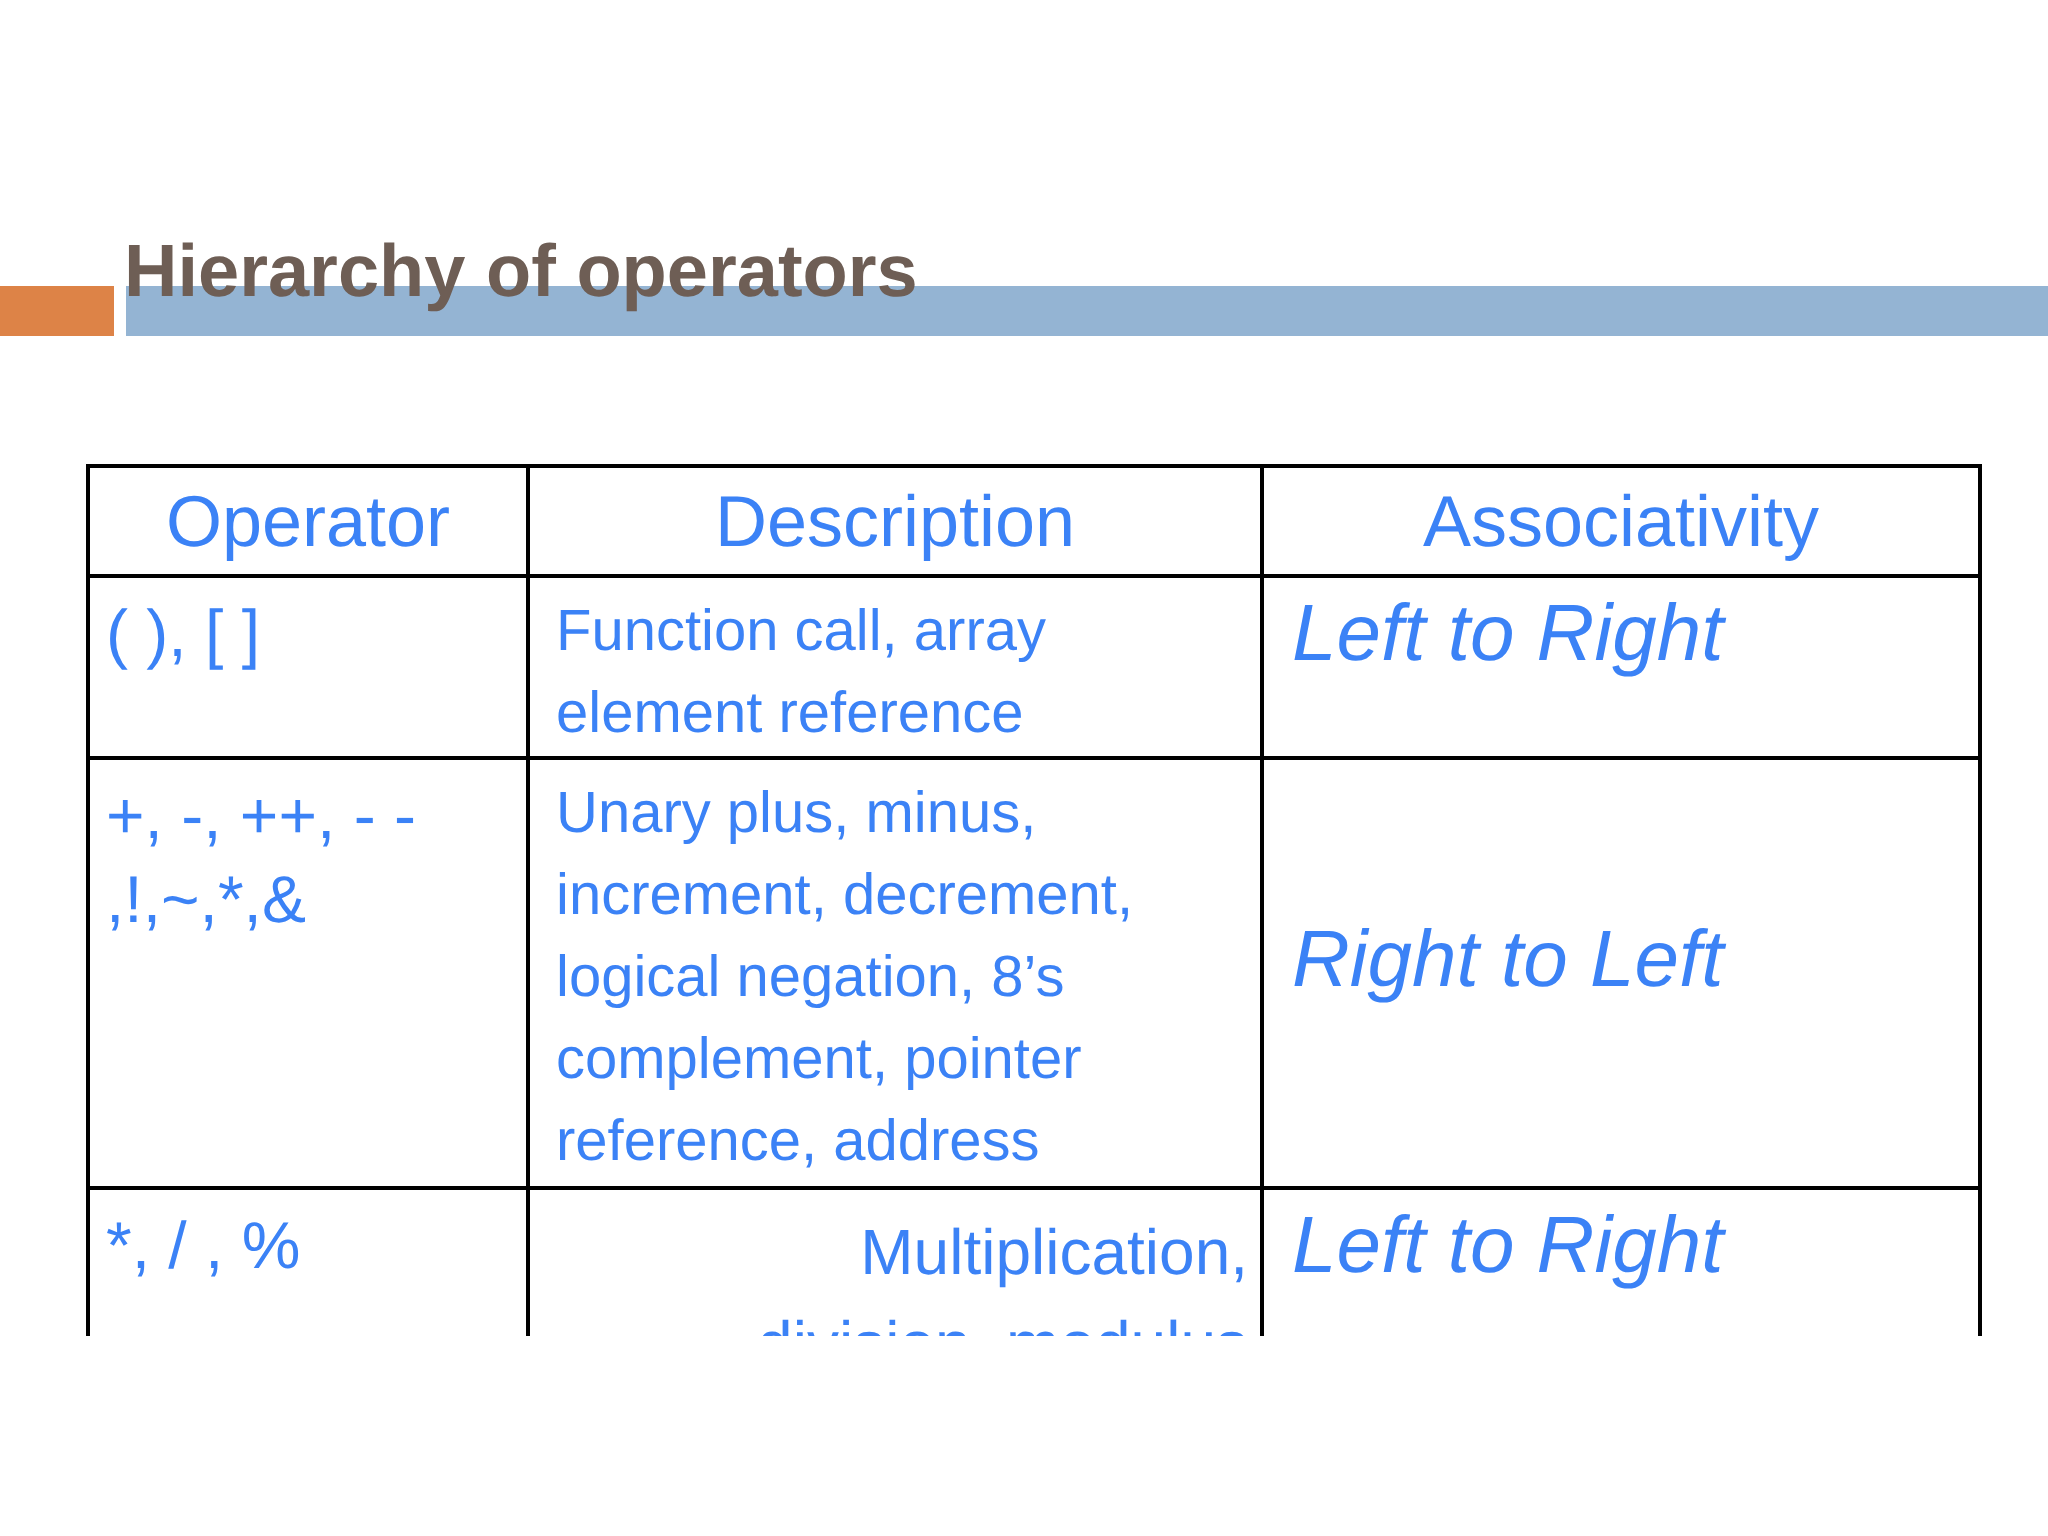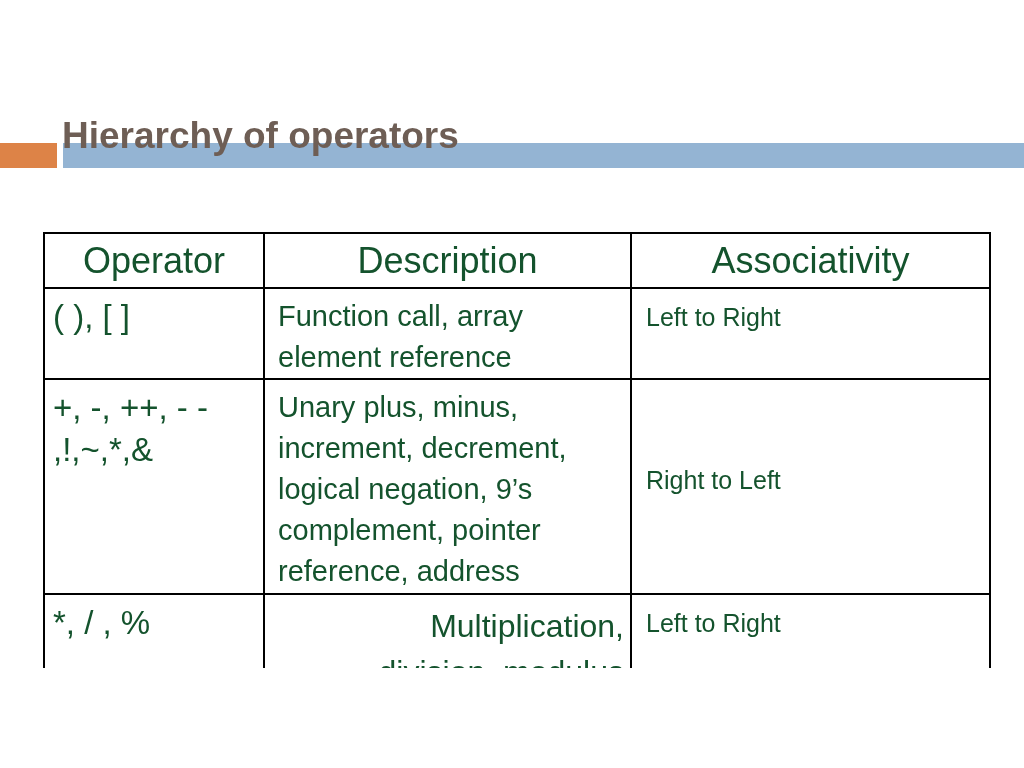--- a/index.html
+++ b/index.html
@@ -84,39 +84,40 @@
     line-height: 41px;
     padding: 7px 6px 0 13px;
   }
   td.desc-big {
     font-size: 32px;
     line-height: 46px;
     padding: 8px 6px 0 13px;
     text-align: right;
   }
   td.assoc {
-    font-size: 25px;
+    font-size: 40px;
     line-height: 40px;
     padding: 8px 4px 14px 14px;
+    font-style: italic;
   }
   td.assoc-middle {
     vertical-align: middle;
     padding-top: 0;
   }
 </style>
 </head>
 <body>
 
 <div class="slide">
 
   <div class="accent-orange" style="background: rgb(221, 131, 71);"></div>
   <div class="accent-blue" style="background: rgb(148, 180, 211);"></div>
   <h1 class="slide-title" style="color: rgb(110, 94, 85);">Hierarchy of operators</h1>
 
-  <table class="op-table" style="color: #14532d;">
+  <table class="op-table" style="color: #3b82f6;">
     <colgroup>
       <col style="width:220px">
       <col style="width:367px">
       <col style="width:359px">
     </colgroup>
     <thead>
       <tr>
         <th style="border-color: rgb(0, 0, 0);">Operator</th>
         <th style="border-color: rgb(0, 0, 0); margin-left: 28px;">Description</th>
         <th style="border-color: rgb(0, 0, 0);">Associativity</th>
@@ -127,21 +128,21 @@
         <td class="op" style="border-color: rgb(0, 0, 0);">( ), [ ]</td>
         <td class="desc" style="border-color: rgb(0, 0, 0);">Function call, array
 element reference</td>
         <td class="assoc" style="border-color: rgb(0, 0, 0);">Left to Right</td>
       </tr>
       <tr class="r2">
         <td class="op" style="border-color: rgb(0, 0, 0);">+, -, ++, - -
 ,!,~,*,&amp;</td>
         <td class="desc" style="border-color: rgb(0, 0, 0);">Unary plus, minus,
 increment, decrement,
-logical negation, 9’s
+logical negation, 8’s
 complement, pointer
 reference, address</td>
         <td class="assoc assoc-middle" style="border-color: rgb(0, 0, 0);">Right to Left</td>
       </tr>
       <tr class="r3">
         <td class="op" style="border-color: rgb(0, 0, 0);">*, / , %</td>
         <td class="desc desc-big" style="border-color: rgb(0, 0, 0);">Multiplication,
 division, modulus</td>
         <td class="assoc" style="border-color: rgb(0, 0, 0);">Left to Right</td>
       </tr>

